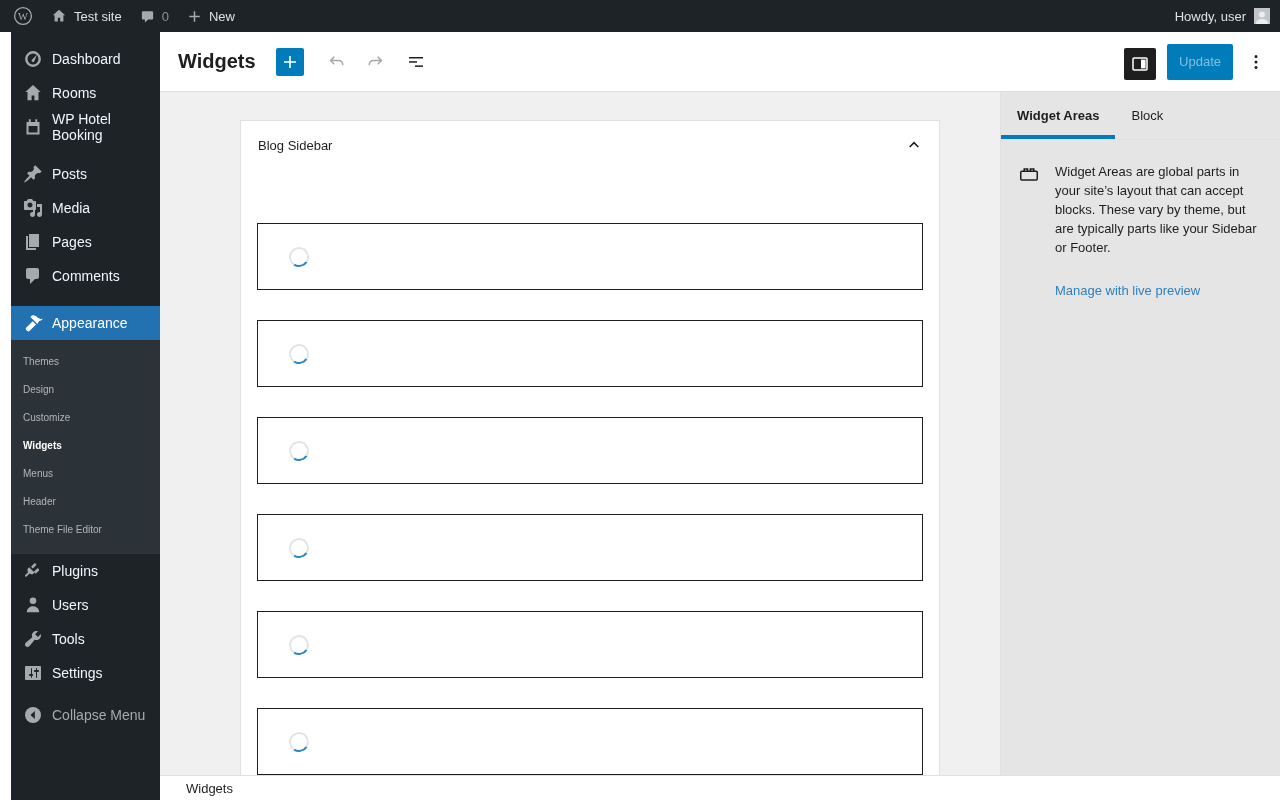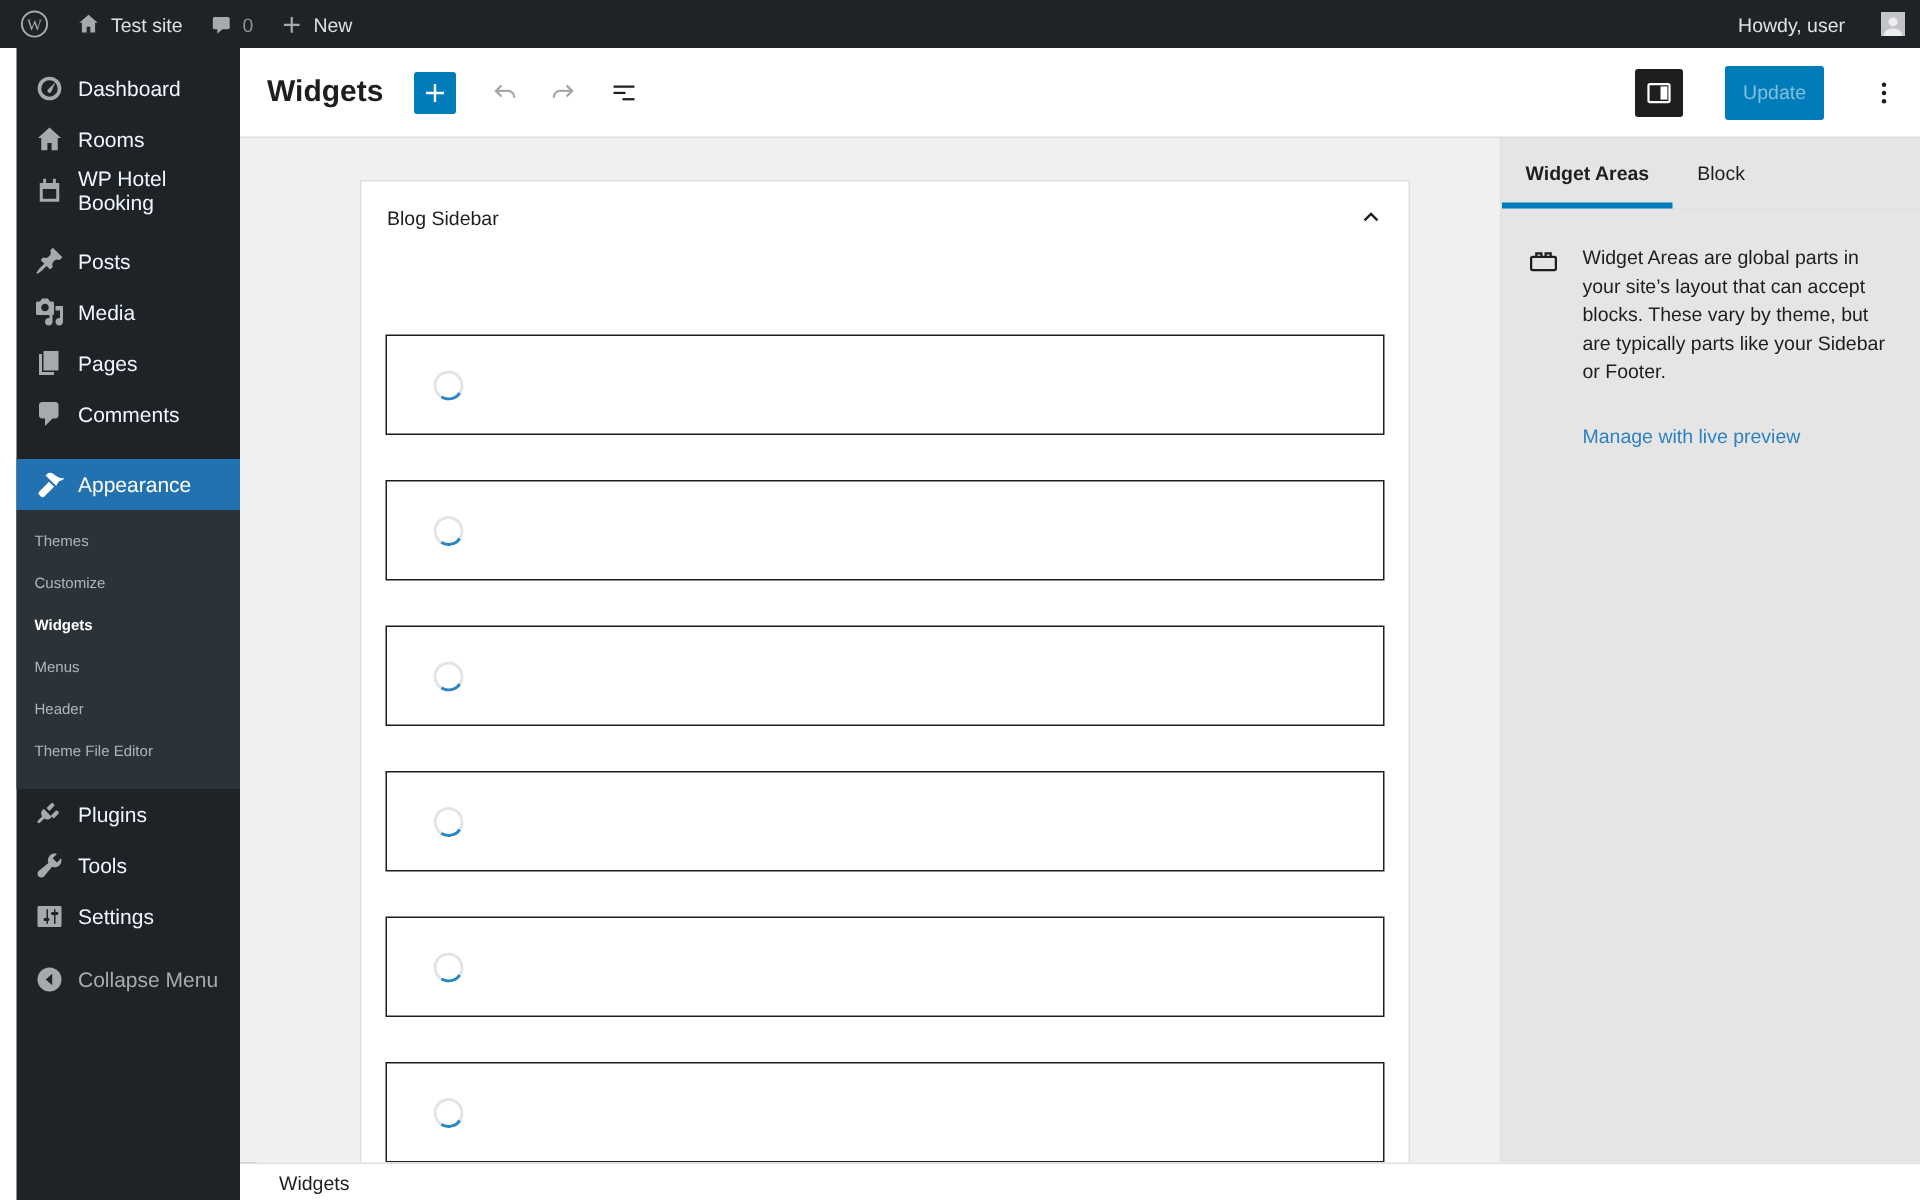--- a/index.html
+++ b/index.html
@@ -13,21 +13,21 @@
 
   
   .adminbar {
     position:absolute; top:0; left:0; width:1280px; height:32px;
     background:#1d2327; display:flex; align-items:center;
     font-size:13px; color:#dfe1e4; padding-left:4px;
   }
   .ab-item { display:flex; align-items:center; gap:7px; height:32px; padding:0 9px; cursor:pointer; }
   .ab-item svg { color:#a7aaad; }
   .ab-count { color:#8d9196; }
-  .ab-right { margin-left:auto; display:flex; align-items:center; gap:24px; height:32px; padding:0 10px; cursor:pointer; }
+  .ab-right { margin-left:auto; display:flex; align-items:center; gap:8px; height:32px; padding:0 10px; cursor:pointer; }
   .avatar { width:16px; height:16px; background:#c3c4c7; display:flex; align-items:flex-end; justify-content:center; overflow:hidden; }
 
   
   .adminmenu {
     position:absolute; top:32px; left:0; width:160px; height:768px;
     background:#1d2327; color:#f0f6fc; font-size:14px; padding-top:10px;margin-left:11px;
   }
   .menu-item { display:flex; align-items:center; min-height:34px; padding:0 8px; gap:9px; cursor:pointer; }
   .menu-item .mi { width:20px; height:20px; color:#a7aaad; flex:none; margin-left:4px; }
   .menu-item.active { background:#2271b1; color:#fff; position:relative; }
@@ -51,21 +51,21 @@
   }
   .page-title { font-size:20px; font-weight:bold; color:#1e1e1e; margin-right:20px; }
   .inserter-btn {
     width:28px; height:28px; background:#007cba; border:none; border-radius:2px;
     color:#fff; display:flex; align-items:center; justify-content:center;
     margin-right:12px; cursor:pointer; flex:none;
   }
   .tool-btn { width:40px; height:36px; display:flex; align-items:center; justify-content:center;
     background:none; border:none; cursor:pointer; color:#a5a8ab; }
   .tool-btn.dark { color:#1e1e1e; }
-  .hdr-right { margin-left:auto; display:flex; align-items:center; gap:28px; }
+  .hdr-right { margin-left:auto; display:flex; align-items:flex-end; gap:11px; }
   .pin-btn { width:32px; height:32px; background:#1e1e1e; border:none; border-radius:2px;
     display:flex; align-items:center; justify-content:center; cursor:pointer; }
   .update-btn { height:36px; padding:0 12px; background:#007cba; border:none; border-radius:2px;
     color:rgba(255,255,255,.5); font-size:13px; cursor:default; }
   .kebab-btn { width:24px; height:36px; background:none; border:none; display:flex;
     align-items:center; justify-content:center; color:#1e1e1e; cursor:pointer; }
 
   
   .canvas {
     position:absolute; left:160px; top:92px; width:840px; height:683px;
@@ -228,36 +228,46 @@
     <span class="mi">
       <svg viewBox="0 0 20 20" width="20" height="20">
           <path fill="currentColor" d="M14.48 11.06 7.41 3.99l1.5-1.5c.5-.56 2.3-.47 3.51.32 1.21.8 1.43 1.28 2.91 2.1 1.18.64 2.45 1.26 4.45.85-.2.44-.55.84-.94 1.14-.8.58-1.3.42-2.19.9-.87.47-1.3 1.25-2.17 3.26zm-1.47.47-3.3-3.3-6.59 6.59c-.57.57-.57 1.5 0 2.07l1.23 1.23c.57.57 1.5.57 2.07 0l6.59-6.59z"></path>
         </svg>
     </span>
     <span>Appearance</span>
   </div>
 
   <div class="submenu">
     <div class="submenu-item">Themes</div>
+    <div class="submenu-item">Design</div>
     <div class="submenu-item">Customize</div>
     <div class="submenu-item current">Widgets</div>
     <div class="submenu-item">Menus</div>
     <div class="submenu-item">Header</div>
     <div class="submenu-item">Theme File Editor</div>
   </div>
 
   <div class="menu-item">
     <span class="mi">
       <svg viewBox="0 0 20 20" width="20" height="20">
           <path fill="currentColor" d="M13.11 4.36 9.87 7.6 8 5.73l3.24-3.24c.35-.34 1.05-.2 1.56.32.52.51.66 1.21.31 1.55zm-1.6 7.24-.83.82c-1.13 1.13-2.92 1.2-4.14.19l-2.9 2.9c-.39.39-1.02.39-1.41 0s-.39-1.02 0-1.41l2.9-2.9c-1.01-1.22-.94-3.01.19-4.14l.82-.83zm4.19-3.72c.51.51.65 1.21.31 1.55l-3.24 3.25-1.88-1.88 3.25-3.24c.34-.34 1.04-.2 1.56.32z"></path>
         </svg>
     </span>
     <span>Plugins</span>
   </div>
 
+  <div class="menu-item">
+    <span class="mi">
+      <svg viewBox="0 0 20 20" width="20" height="20">
+          <circle cx="10" cy="5.8" r="3.3" fill="currentColor"></circle>
+          <path fill="currentColor" d="M3.8 17.2c0-3.5 2.8-6 6.2-6s6.2 2.5 6.2 6z"></path>
+        </svg>
+    </span>
+    <span>Users</span>
+  </div>
 
   <div class="menu-item">
     <span class="mi">
       <svg viewBox="0 0 20 20" width="20" height="20">
           <path fill="currentColor" d="M16.68 9.77c-1.34 1.34-3.3 1.67-4.95.99l-5.41 6.52c-.99.99-2.59.99-3.58 0s-.99-2.59 0-3.57l6.52-5.42c-.68-1.65-.35-3.61.99-4.95 1.28-1.28 3.12-1.62 4.72-1.06l-2.89 2.89 2.82 2.82 2.86-2.87c.53 1.58.18 3.39-1.08 4.65z"></path>
         </svg>
     </span>
     <span>Tools</span>
   </div>
 

